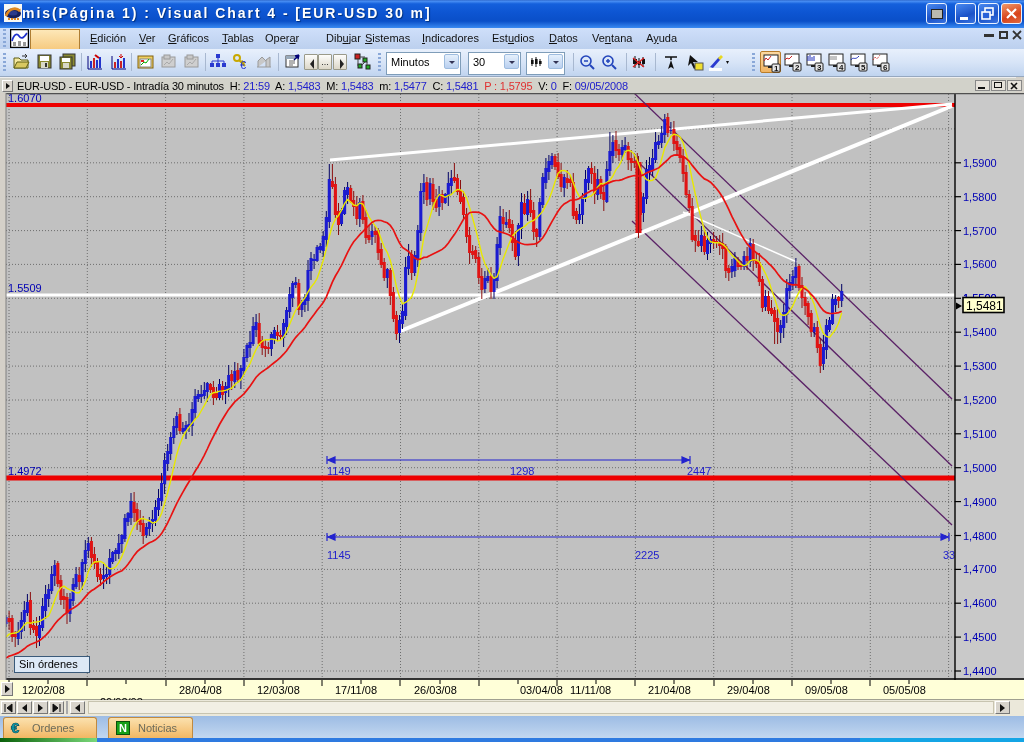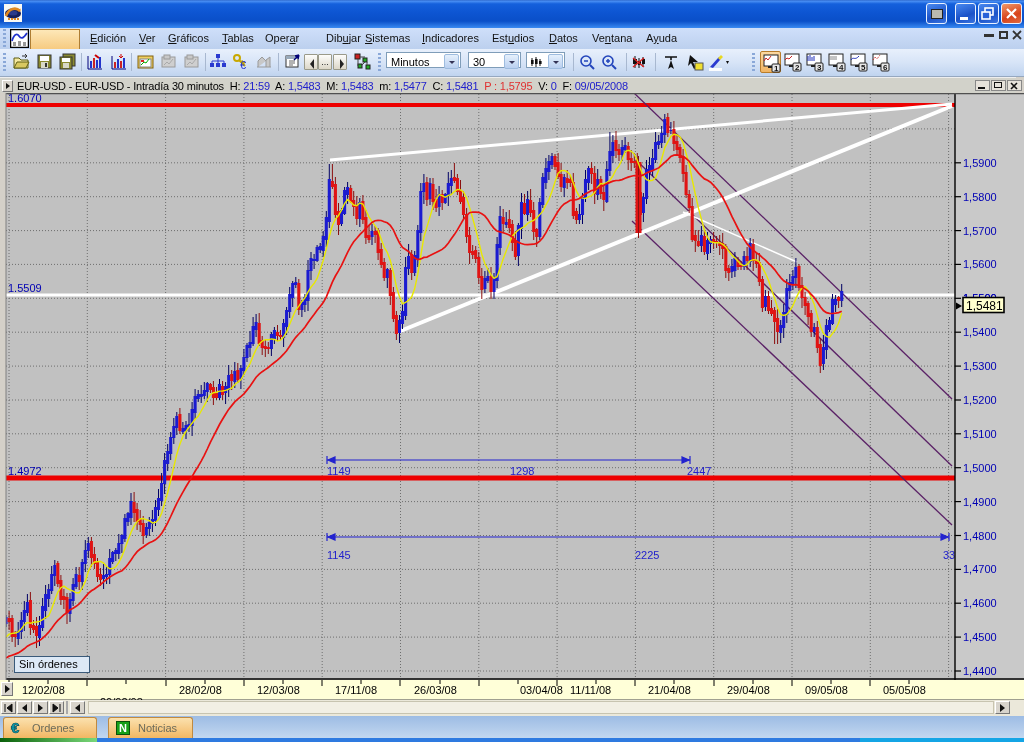--- a/index.html
+++ b/index.html
@@ -12,21 +12,21 @@
 #menubar { position:absolute; left:0; top:28px; width:1024px; height:21px;
   background:linear-gradient(180deg,#cfdffa,#bcd0ee); }
 .mi { position:absolute; top:4px; font-size:11px; color:#111; }
 #toolbar { position:absolute; left:0; top:49px; width:1024px; height:28px;
   background:linear-gradient(180deg,#e8f0fc 0%,#d7e4f7 50%,#c0d4ef 100%); border-bottom:1px solid #96a8c0; }
 .tbtn { position:absolute; top:5px; width:14px; height:16px; background:linear-gradient(180deg,#fdfdfb,#dcd7c8);
   border:1px solid #9a9a8a; border-radius:1px; }
 .grip { position:absolute; top:4px; width:3px; height:20px;
   background:repeating-linear-gradient(180deg,#8aa8d8 0 2px,transparent 2px 4px); }
 .vsep { position:absolute; top:4px; width:1px; height:18px; background:#a8b8d0; }
-.combo { position:absolute; top:3px; height:16px; background:#fff; border:1px solid #7f9db9; font-size:11px;
+.combo { position:absolute; top:3px; height:23px; background:#fff; border:1px solid #7f9db9; font-size:11px;
   color:#000; padding:3px 4px 0 4px; }
 .cbtn { position:absolute; top:1px; right:1px; width:15px; height:15px;
   background:linear-gradient(180deg,#e6f0fc,#b9d0f0); border:1px solid #9ebcdf; border-radius:2px; }
 .cbtn:after { content:""; position:absolute; left:4px; top:6px; border:3.5px solid transparent; border-top-color:#335; }
 #quotebar { position:absolute; left:0; top:77px; width:1016px; height:16px; background:#d2d2ca;
   font-size:11px; letter-spacing:-0.18px; border-top:1px solid #eee; }
 #dateaxis { position:absolute; left:0; top:680px; width:1024px; height:20px; background:#ffffd8;
   font-size:11px; color:#000; border-bottom:1px solid #a0a090; }
 #navrow { position:absolute; left:0; top:700px; width:1024px; height:16px; background:#ebe8da; }
 .nbtn { position:absolute; top:1px; width:15px; height:13px; background:#d8d4cc; border:1px solid;
@@ -46,20 +46,21 @@
     <rect x="0" y="0" width="18" height="18" fill="#f8f8f4"></rect>
     <ellipse cx="9" cy="9.5" rx="8" ry="5" fill="#151f5c"></ellipse>
     <ellipse cx="9" cy="9" rx="4.5" ry="2.5" fill="#2a3a8a"></ellipse>
     <path d="M2 12C5 4 12 3 16 7" stroke="#e08820" stroke-width="2.6" fill="none"></path>
     <path d="M14 6l2.5-1.5L16 8z" fill="#e08820"></path>
     <rect x="4" y="14" width="2" height="2" fill="#e08820"></rect>
         <rect x="7" y="14" width="2" height="2" fill="#e08820"></rect>
         <rect x="10" y="14" width="2" height="2" fill="#e08820"></rect>
         <rect x="13" y="14" width="2" height="2" fill="#e08820"></rect>
   </svg>
+  <div class="cap">mis(Página 1) : Visual Chart 4 - [EUR-USD 30 m]</div>
   <div class="tb" style="left:926px">
         <div style="position:absolute;left:4px;top:5px;width:12px;height:10px;background:#b8b8b0;border:1.5px solid #222"></div>
       </div>
   <div class="tb" style="left:955px"><svg width="19" height="19">
           <rect x="4" y="13" width="8" height="3" fill="#fff"></rect>
         </svg></div>
   <div class="tb" style="left:978px"><svg width="19" height="19">
           <rect x="6" y="4" width="8" height="7" fill="none" stroke="#fff" stroke-width="1.6"></rect>
           <rect x="3" y="8" width="8" height="7" fill="#2a62d8" stroke="#fff" stroke-width="1.6"></rect>
         </svg></div>
@@ -450,21 +451,21 @@
           <line x1="714" y1="0" x2="714" y2="6"></line>
           <line x1="753" y1="0" x2="753" y2="4"></line>
           <line x1="792" y1="0" x2="792" y2="6"></line>
           <line x1="831" y1="0" x2="831" y2="4"></line>
           <line x1="870" y1="0" x2="870" y2="6"></line>
           <line x1="909" y1="0" x2="909" y2="4"></line>
         </g>
       </svg>
       <div style="position:absolute;left:22px;top:4px">12/02/08</div>
       <div style="position:absolute;left:100px;top:16px">20/02/08</div>
-      <div style="position:absolute;left:179px;top:4px">28/02/08</div>
+      <div style="position:absolute;left:179px;top:4px">28/04/08</div>
       <div style="position:absolute;left:257px;top:4px">12/03/08</div>
       <div style="position:absolute;left:335px;top:4px">17/11/08</div>
       <div style="position:absolute;left:414px;top:4px">26/03/08</div>
       <div style="position:absolute;left:520px;top:4px">03/04/08</div>
       <div style="position:absolute;left:570px;top:4px">11/11/08</div>
       <div style="position:absolute;left:648px;top:4px">21/04/08</div>
       <div style="position:absolute;left:727px;top:4px">29/04/08</div>
       <div style="position:absolute;left:805px;top:4px">09/05/08</div>
       <div style="position:absolute;left:883px;top:4px">05/05/08</div>
       <div style="position:absolute;left:1px;top:2px;width:12px;height:14px;background:#d8d4cc;border:1px solid;border-color:#fff #777 #777 #fff"><svg width="10" height="12">

